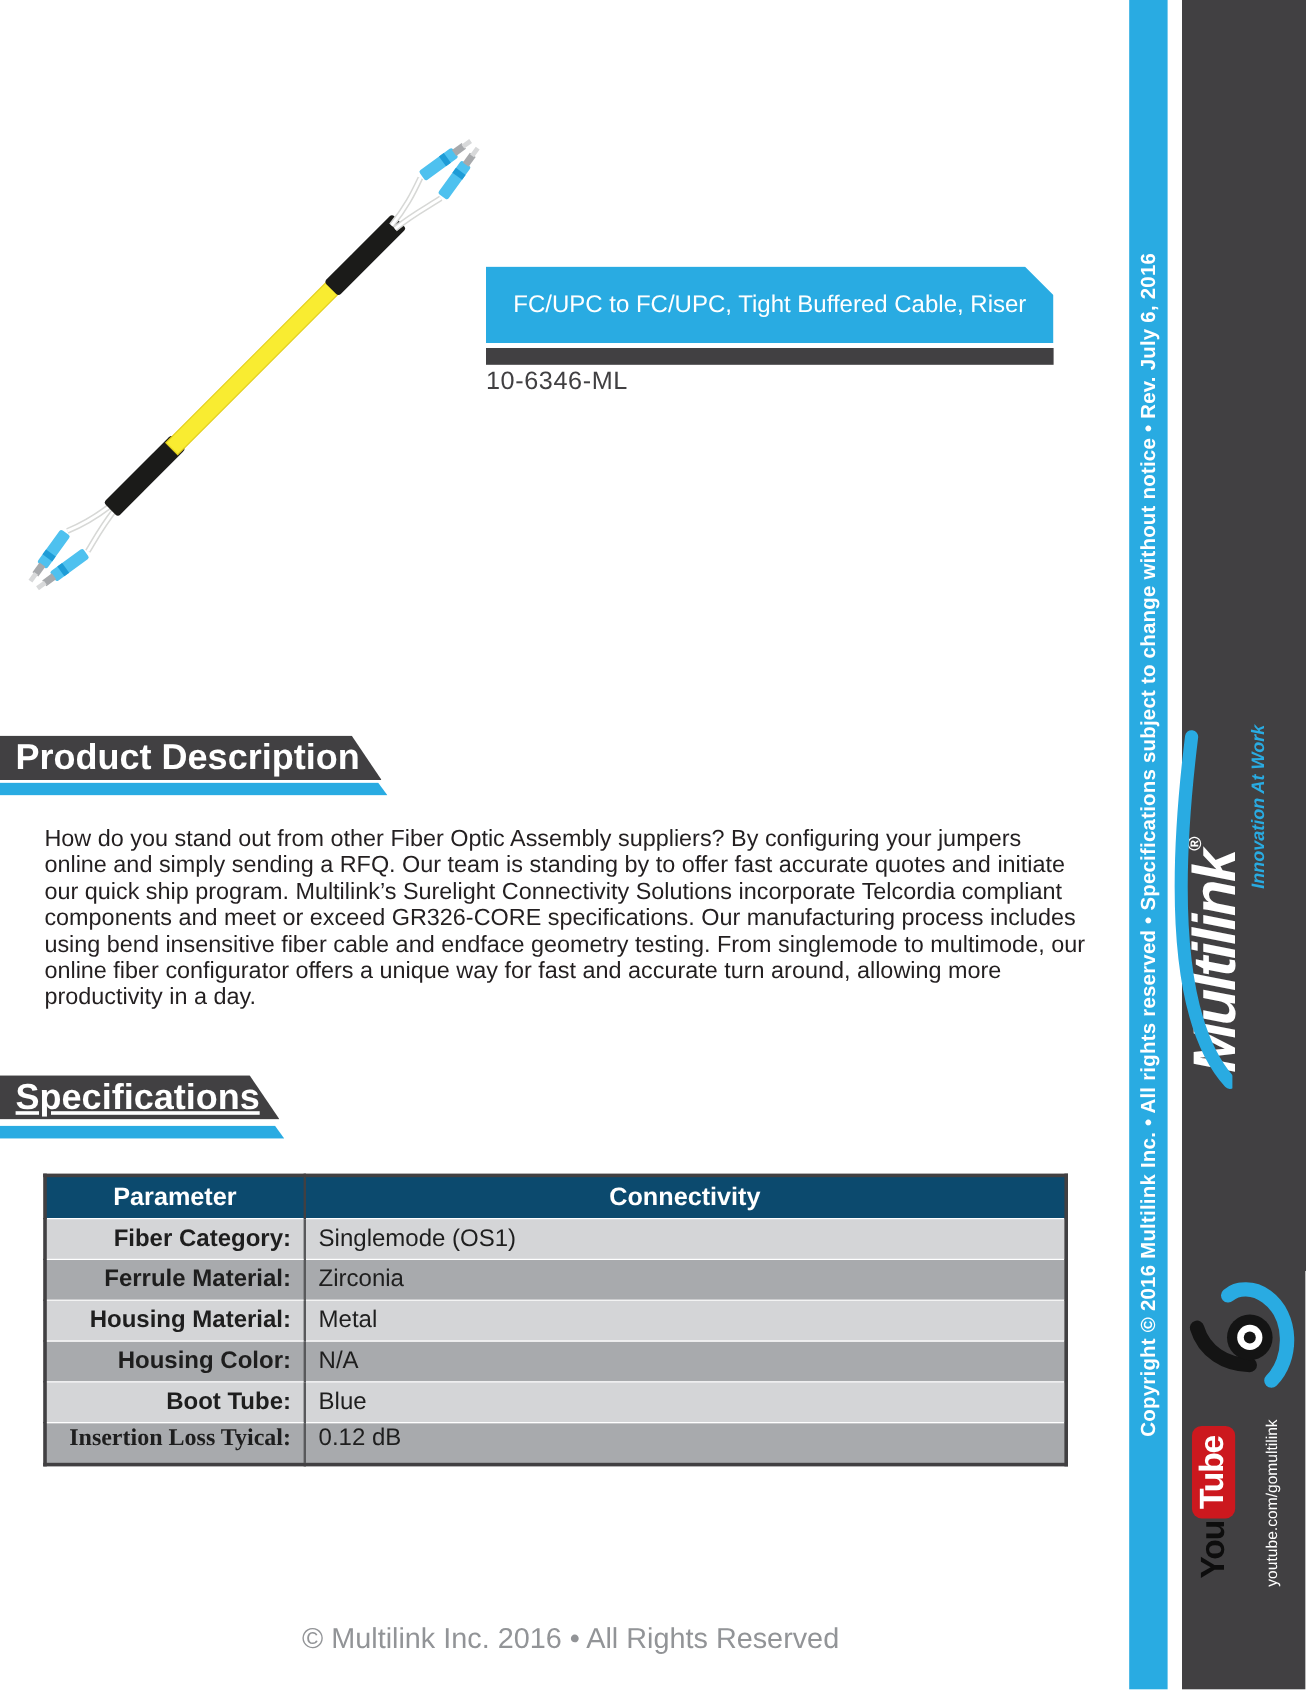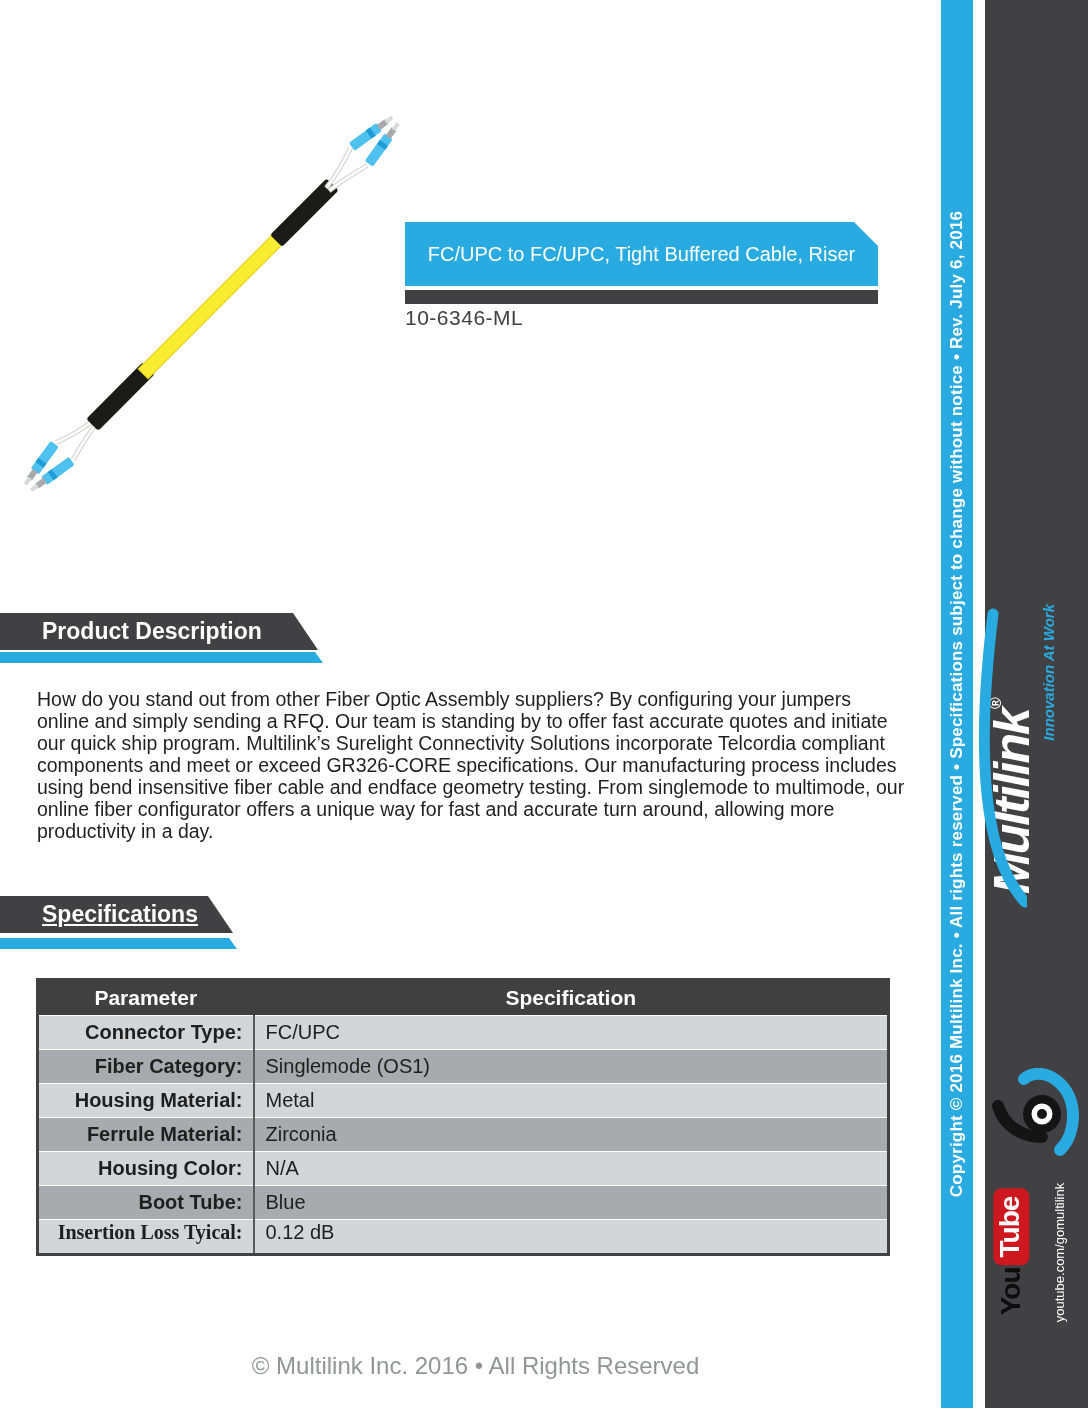--- a/index.html
+++ b/index.html
@@ -63,42 +63,42 @@
   }
   .title-underbar{position:absolute;left:405px;top:290px;width:473px;height:14px;background:#414042;}
   .part-number{
     position:absolute;left:405px;top:306px;width:473px;text-align:left;
     font-size:21px;color:#414042;letter-spacing:.5px;
   }
   
   .section-banner{
     position:absolute;left:0;background:#414042;height:37px;
     clip-path:polygon(0 0,calc(100% - 25px) 0,100% 100%,0 100%);
-    color:#ffffff;font-weight:bold;font-size:23px;line-height:37px;padding-left:42px;
+    color:#ffffff;font-weight:bold;font-size:30px;line-height:37px;padding-left:13px;
     box-sizing:border-box;
   }
   .section-stripe{
     position:absolute;left:0;height:11px;background:#29ABE2;
     clip-path:polygon(0 0,calc(100% - 8px) 0,100% 100%,0 100%);
   }
   #pd-banner{top:613px;width:318px;}
   #pd-stripe{top:652px;width:323px;}
   #sp-banner{top:896px;width:233px;text-decoration:underline;}
   #sp-stripe{top:938px;width:237px;}
   .description{
     position:absolute;left:37px;top:688px;width:870px;
     font-size:19.5px;line-height:22px;color:#231F20;
   }
   
   .spec-table{
     position:absolute;left:36px;top:978px;width:854px;border-collapse:collapse;
     border:3px solid #414042;table-layout:fixed;font-size:20px;color:#1e1e1e;
   }
   .spec-table th{
-    background:#404040;color:#ffffff;font-weight:bold;font-size:21px;
+    background:#0c4a6e;color:#ffffff;font-weight:bold;font-size:21px;
     height:34px;text-align:center;padding:0;
   }
   .spec-table col.c1{width:216px;}
   .spec-table tbody tr{border-top:1px solid #ffffff;}
   .spec-table tbody tr:nth-child(odd){background:#D4D5D7;}
   .spec-table tbody tr:nth-child(even){background:#A8AAAD;}
   .spec-table td{height:31px;padding:1px 0;}
   .spec-table td.param{
     font-weight:bold;text-align:right;padding-right:10px;
     border-right:2px solid #58595B;
@@ -174,39 +174,35 @@
 <div class="section-stripe" id="sp-stripe"></div>
 
 <table class="spec-table">
   <colgroup>
       <col class="c1">
       <col>
     </colgroup>
   <thead>
     <tr>
       <th class="param-h">Parameter</th>
-      <th>Specification</th>
+      <th>Connectivity</th>
     </tr>
   </thead>
   <tbody>
     <tr>
-      <td class="param">Connector Type:</td>
-      <td class="spec">FC/UPC</td>
-    </tr>
-    <tr>
       <td class="param">Fiber Category:</td>
       <td class="spec">Singlemode (OS1)</td>
     </tr>
     <tr>
+      <td class="param">Ferrule Material:</td>
+      <td class="spec">Zirconia</td>
+    </tr>
+    <tr>
       <td class="param">Housing Material:</td>
       <td class="spec">Metal</td>
-    </tr>
-    <tr>
-      <td class="param">Ferrule Material:</td>
-      <td class="spec">Zirconia</td>
     </tr>
     <tr>
       <td class="param">Housing Color:</td>
       <td class="spec">N/A</td>
     </tr>
     <tr>
       <td class="param">Boot Tube:</td>
       <td class="spec">Blue</td>
     </tr>
     <tr>

